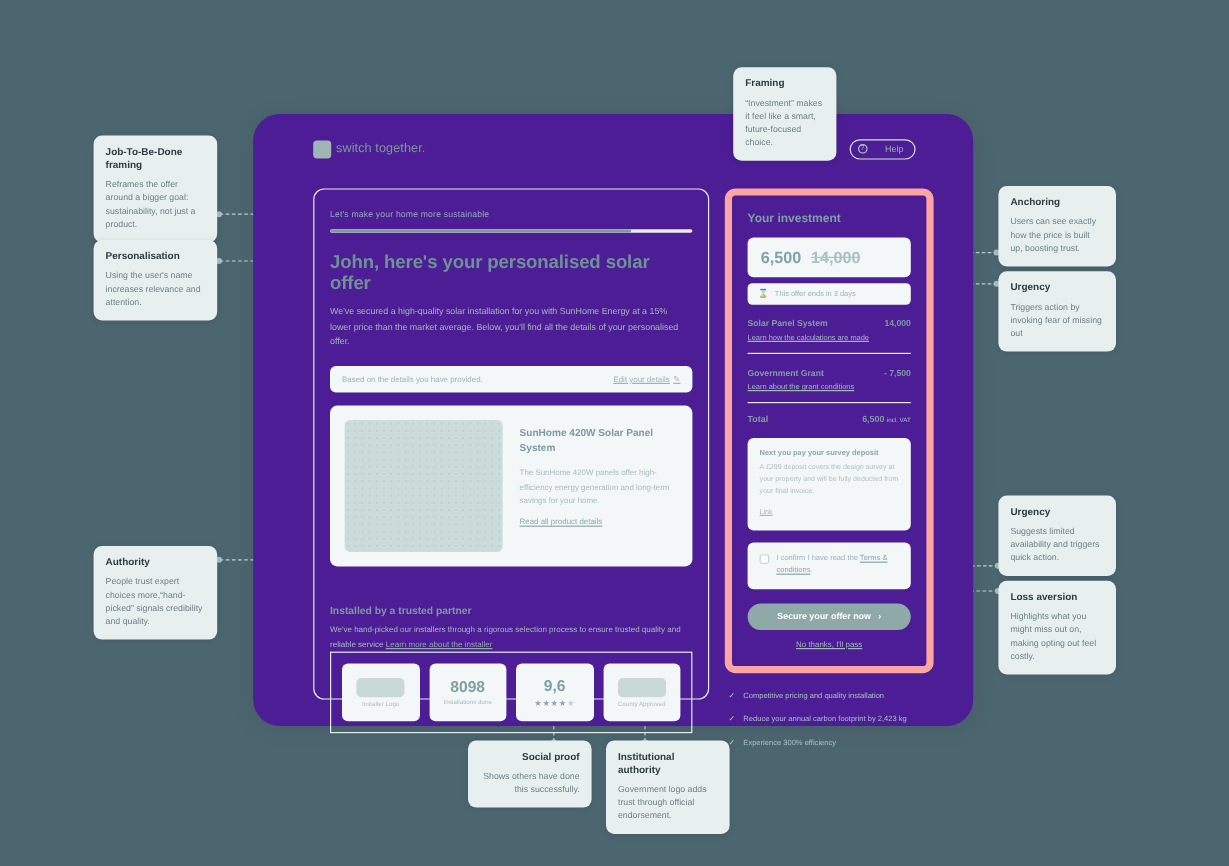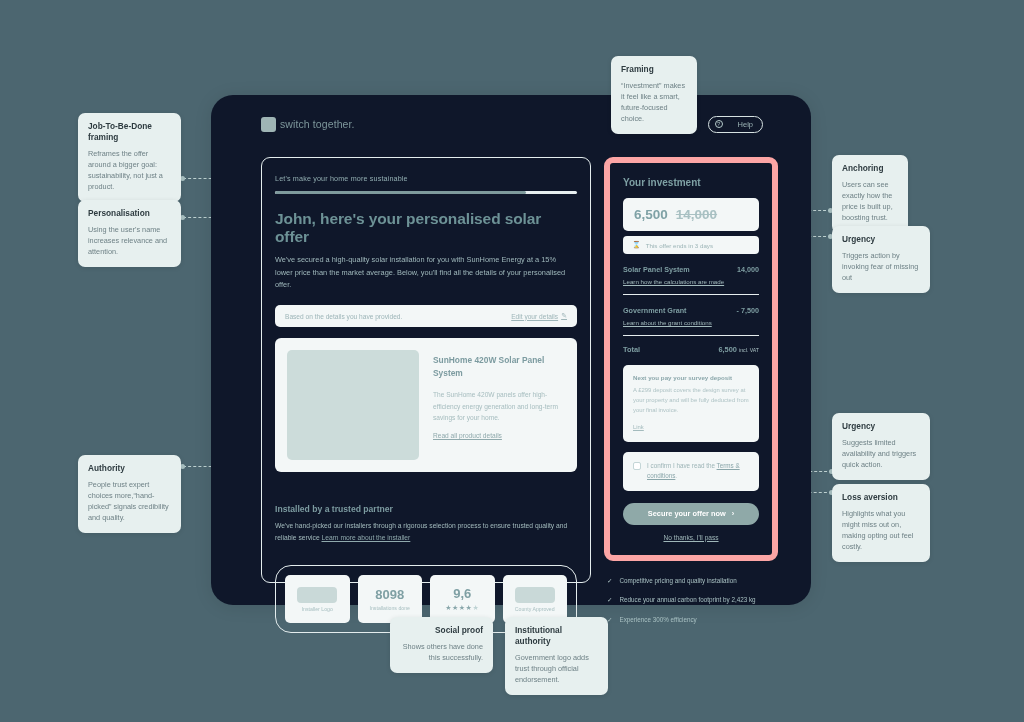--- a/index.html
+++ b/index.html
@@ -13,21 +13,21 @@
     position: relative;
   }
 
   .stage { position: absolute; inset: 0; }
 
   
   .device {
     position: absolute;
     left: 211px; top: 95px;
     width: 600px; height: 510px;
-    background: #0f172a;
+    background: #4c1d95;
     border-radius: 22px;
     box-shadow: 0 2px 18px rgba(0,0,0,.10);
   }
 
   .app-header {
     position: absolute;
     left: 0; top: 0; right: 0; height: 58px;
     display: flex; align-items: center;
     padding: 0 48px 0 50px;
   }
@@ -137,22 +137,22 @@
     margin-top: 32px;
     font-size: 8.6px; font-weight: 700; color: #7c9ba0;
   }
   p.partner-sub {
     margin-top: 6px;
     font-size: 6.7px; line-height: 1.72; color: #a4bcbe;
   }
   p.partner-sub a { color: #8fa9ac; text-decoration: underline; }
 
   .badge-row {
-    margin-top: 22px;
-    border: 1px solid #e4edee; border-radius: 16px;
+    margin-top: 0;
+    border: 1px solid #e4edee; border-radius: 0;
     padding: 9px;
     display: flex; gap: 8px;
   }
   .badge {
     flex: 1; background: #f3f7f7; border-radius: 5px;
     height: 48px;
     display: flex; flex-direction: column;
     align-items: center; justify-content: center; gap: 3px;
   }
   .badge-block {
@@ -488,21 +488,21 @@
   <div class="note" style="left:78px; top:200px; width:103px;">
     <div class="note-title">Personalisation</div>
     <div class="note-body">Using the user's name increases relevance and attention.</div>
   </div>
 
   <div class="note" style="left:78px; top:455px; width:103px;">
     <div class="note-title">Authority</div>
     <div class="note-body">People trust expert choices more,“hand-picked” signals credibility and quality.</div>
   </div>
 
-  <div class="note" style="left:832px; top:155px; width:76px;">
+  <div class="note" style="left:832px; top:155px; width:98px;">
     <div class="note-title">Anchoring</div>
     <div class="note-body">Users can see exactly how the price is built up, boosting trust.</div>
   </div>
 
   <div class="note" style="left:832px; top:226px; width:98px;">
     <div class="note-title">Urgency</div>
     <div class="note-body">Triggers action by invoking fear of missing out</div>
   </div>
 
   <div class="note" style="left:832px; top:413px; width:98px;">

